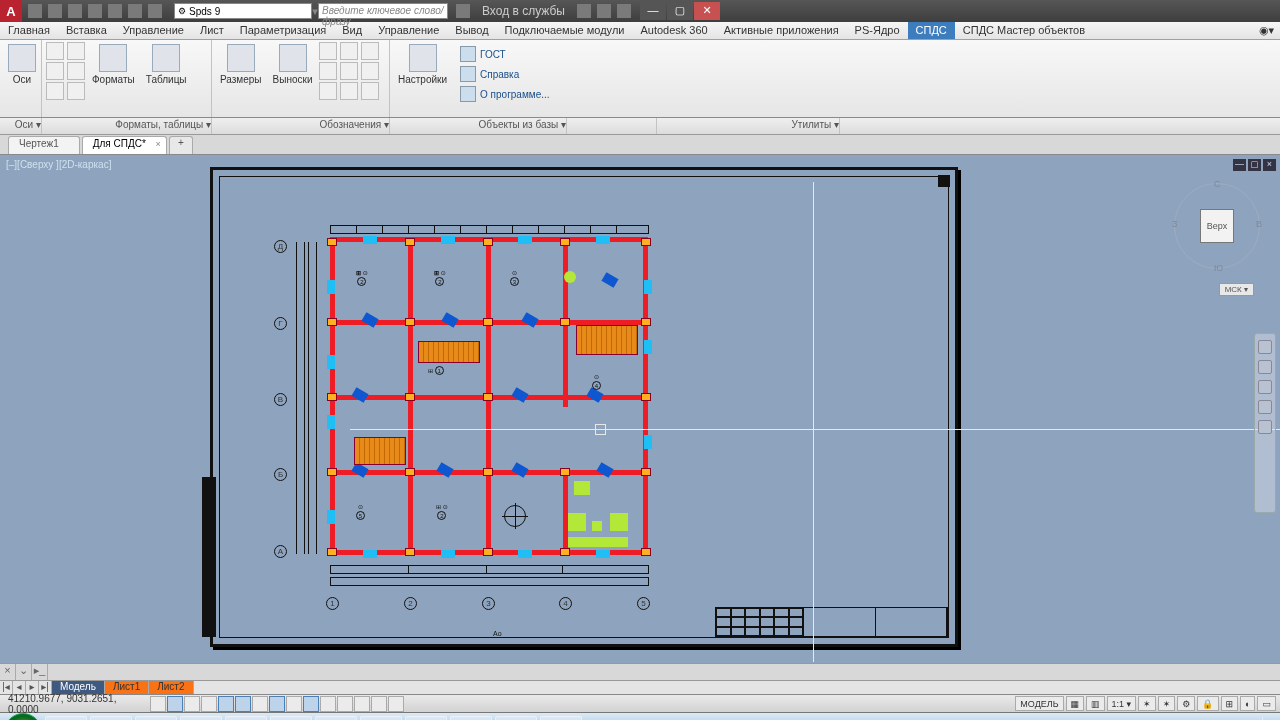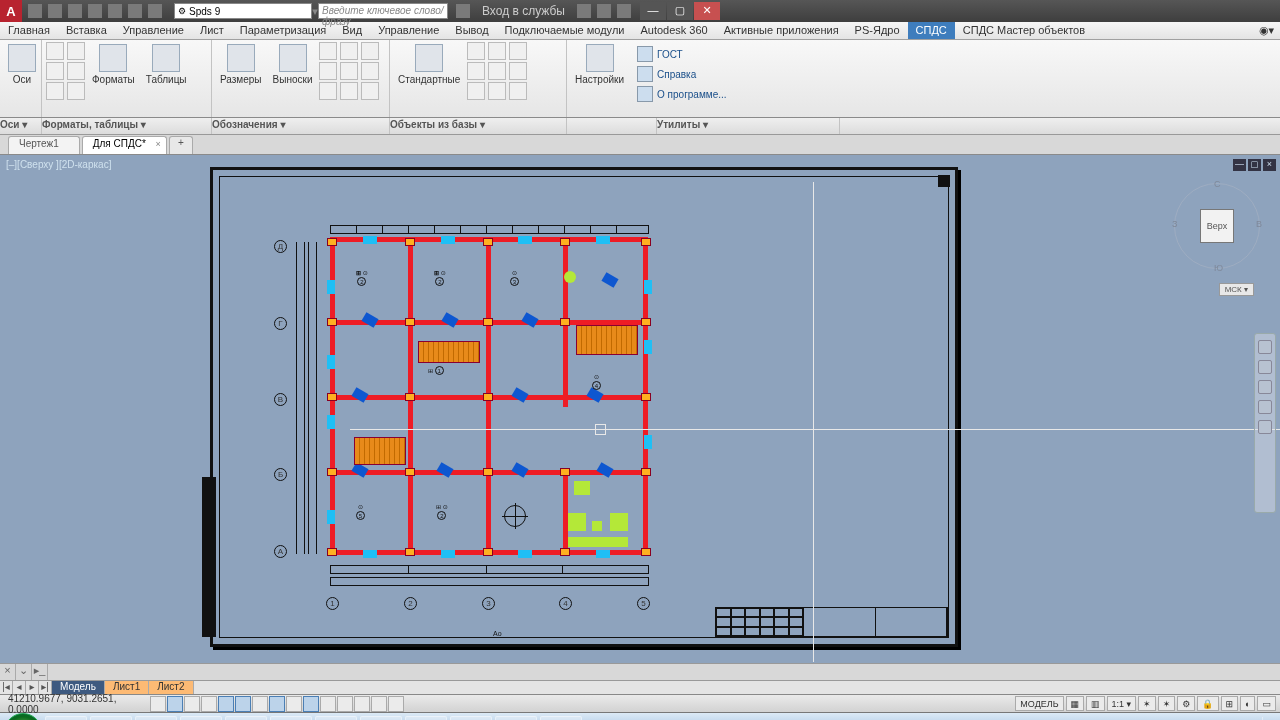--- a/index.html
+++ b/index.html
@@ -40,21 +40,21 @@
   .panel .big { display:flex; flex-direction:column; align-items:center; gap:2px; padding:2px 4px;}
   .panel .big .icon { width:28px; height:28px; background:#e0e4ea; border:1px solid #9ab;}
   .panel .big .lbl { font-size:10px;}
 
   .util-links { display:flex; flex-direction:column; gap:4px; padding:4px 6px; font-size:10px;}
   .util-links a { color:#1a4f8a; display:flex; gap:4px; align-items:center;}
   .util-links a::before { content:""; width:14px; height:14px; background:#cde; display:inline-block; border:1px solid #89a;}
 
   
   .label-strip { height:17px; background:linear-gradient(#efefef,#dcdcdc); display:flex; border-bottom:1px solid #999; font-size:10px; color:#555;}
-  .label-strip div { border-right:1px solid #c3c3c3; text-align:left; padding-top:1px;font-weight:bold;}
+  .label-strip div { border-right:1px solid #c3c3c3; text-align:right; padding-top:1px;}
 
   
   .doctabs { height:20px; background:#d8d8d8; display:flex; align-items:flex-end; padding-left:8px; border-bottom:1px solid #8a8a8a;}
   .doctab { height:18px; background:#f3f3f3; border:1px solid #aaa; border-bottom:none; border-radius:3px 3px 0 0; padding:1px 20px 0 10px; font-size:10px; margin-right:2px; position:relative; color:#555;}
   .doctab.active { background:#fff; color:#000;}
   .doctab .x { position:absolute; right:5px; top:2px; font-size:9px; color:#888;}
   .doctab.plus { width:24px; padding:0; text-align:center; background:#e8e8e8;}
 
   
   .workspace { position:relative; height:508px; background:#8ea3bd; }
@@ -109,21 +109,21 @@
 
   
   .cmdline { height:18px; background:#d8d8d8; display:flex; border-top:1px solid #999; border-bottom:1px solid #999;}
   .cmdline .cbtn { width:16px; text-align:center; color:#666; border-right:1px solid #aaa;}
   .cmdline input { flex:1; border:none; background:#ececec; font-style:italic; color:#888; padding:0 6px; font-size:11px;}
 
   
   .layouttabs { height:14px; background:#e4e4e4; display:flex; font-size:10px; border-bottom:1px solid #888;}
   .layouttabs .nav { display:flex;}
   .layouttabs .nav span{ width:13px; text-align:center; border-right:1px solid #aaa; color:#555;}
-  .layouttabs .tab { padding:0 8px; border-right:1px solid #aaa; background:#fdba74;}
+  .layouttabs .tab { padding:0 8px; border-right:1px solid #aaa; background:#f97316;}
   .layouttabs .tab.active { background:#3e5a80; color:#fff;}
 
   
   .statusbar { height:18px; background:linear-gradient(#eaeaea,#d2d2d2); display:flex; align-items:center; font-size:10px; border-bottom:1px solid #777;}
   .statusbar .coords { padding:0 8px; color:#333; width:150px;}
   .statusbar .sbtns { display:flex; gap:1px;}
   .statusbar .sbtns span { width:16px; height:16px; background:#ebebeb; border:1px solid #aaa;}
   .statusbar .sbtns span.on { background:#bcd3ea; border-color:#4b7fb5;}
   .statusbar .flex { flex:1;}
   .statusbar .rs { display:flex; gap:2px; padding-right:4px; align-items:center;}
@@ -225,43 +225,20 @@
   </div>
   <div class="panel" style="width:178px">
     <div class="body">
       <div class="big">
           <div class="icon"></div>
           <div class="lbl">Размеры</div>
         </div>
       <div class="big">
           <div class="icon"></div>
           <div class="lbl">Выноски</div>
-        </div>
-      <div class="col">
-          <span class="mini"></span>
-          <span class="mini"></span>
-          <span class="mini"></span>
-        </div>
-      <div class="col">
-          <span class="mini"></span>
-          <span class="mini"></span>
-          <span class="mini"></span>
-        </div>
-      <div class="col">
-          <span class="mini"></span>
-          <span class="mini"></span>
-          <span class="mini"></span>
-        </div>
-    </div>
-  </div>
-  <div class="panel" style="width:177px">
-    <div class="body">
-      <div class="big">
-          <div class="icon"></div>
-          <div class="lbl">Стандартные</div>
         </div>
       <div class="col">
           <span class="mini"></span>
           <span class="mini"></span>
           <span class="mini"></span>
         </div>
       <div class="col">
           <span class="mini"></span>
           <span class="mini"></span>
           <span class="mini"></span>

